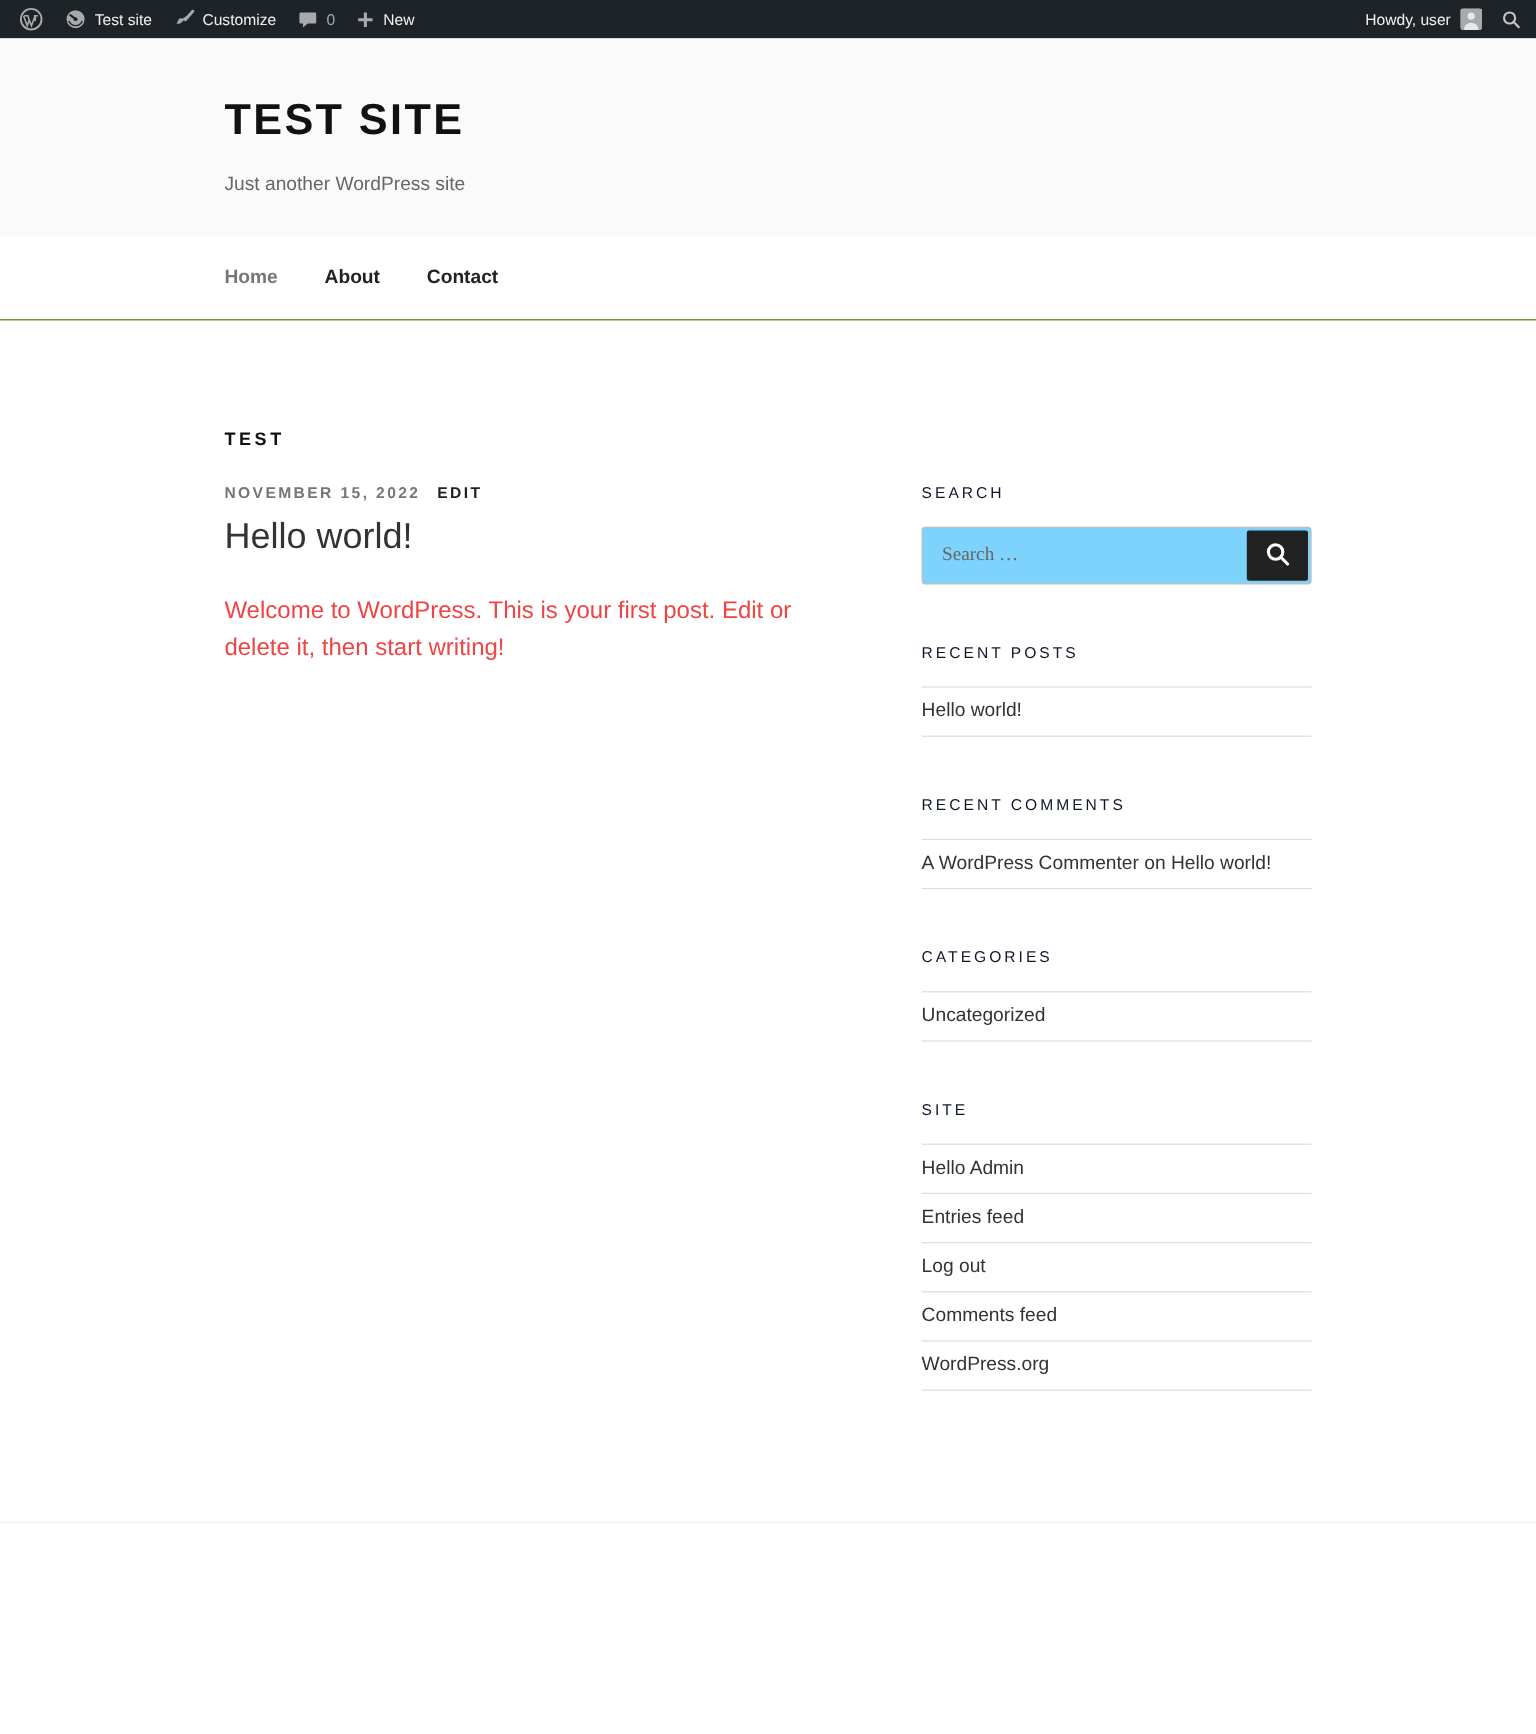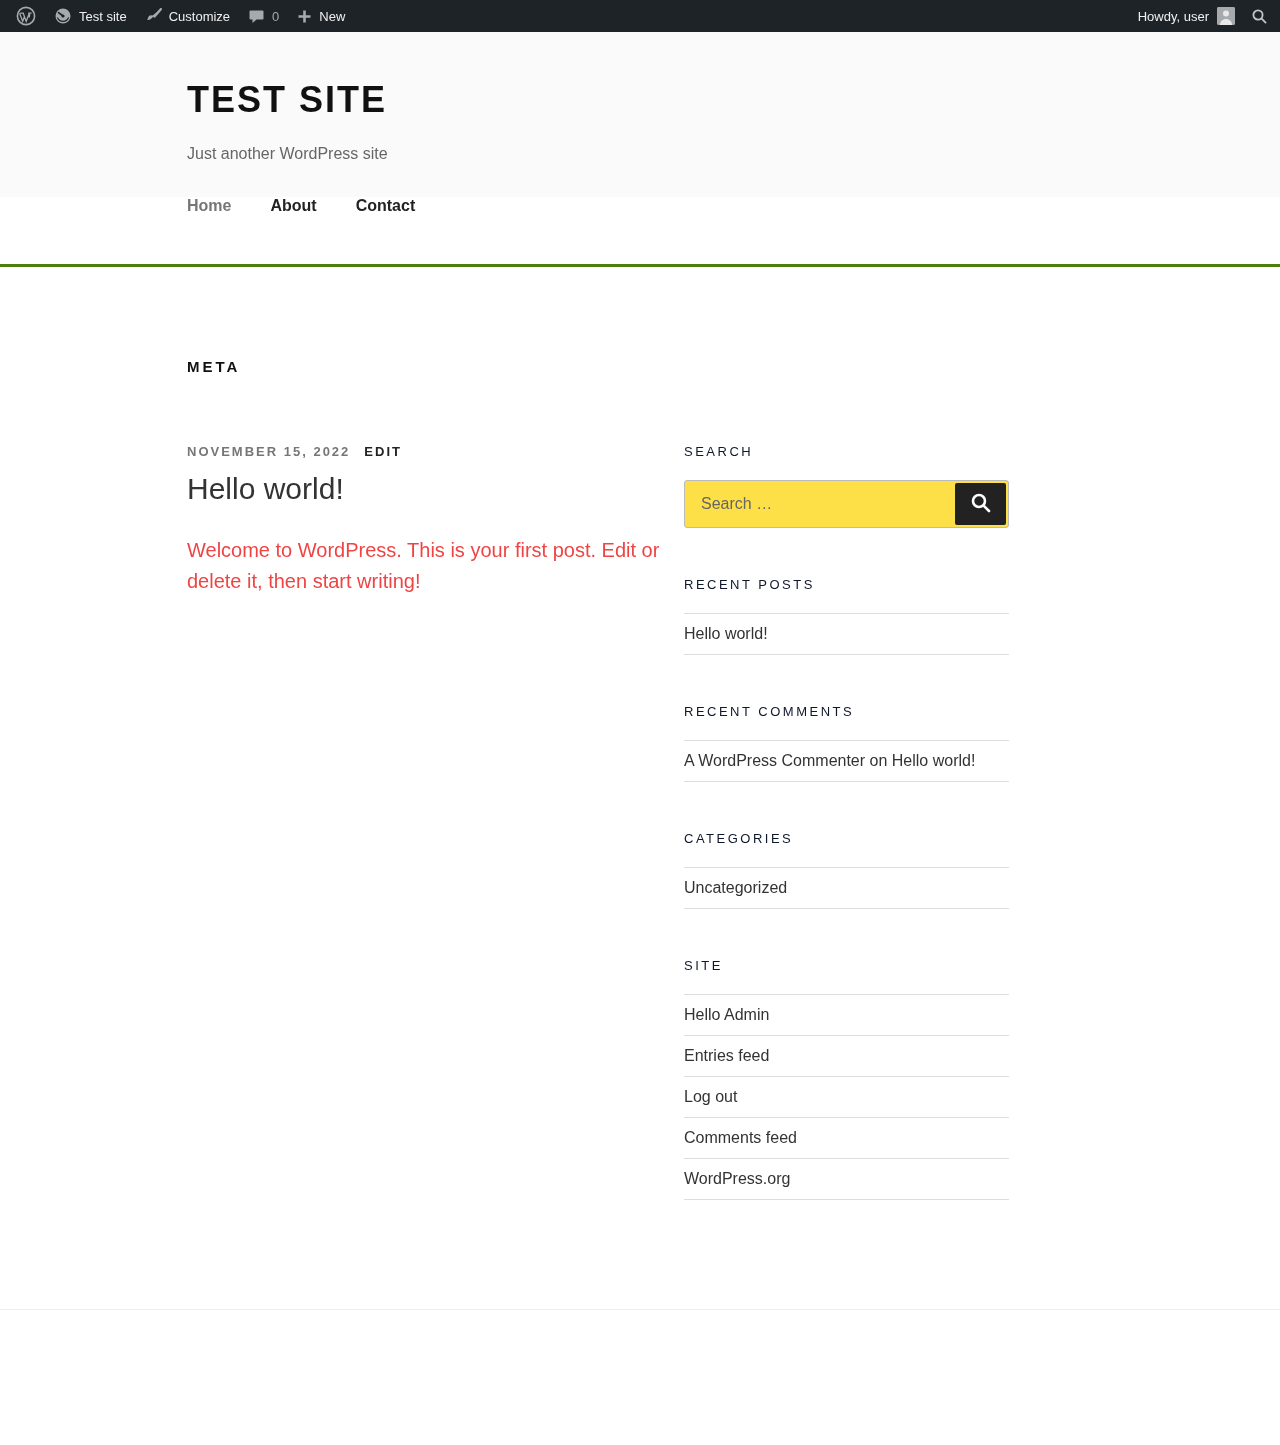--- a/index.html
+++ b/index.html
@@ -36,50 +36,50 @@
   .site-header { background:#fafafa; height:165px; }
   .container { width:906px; margin:0 auto; }
   .site-header .container { padding-top:47px; }
   .site-title {
     font-size:36px; font-weight:800; letter-spacing:2px; color:#111;
     cursor:pointer; display:inline-block;
   }
   .site-tagline { font-size:16px; color:#666; margin-top:24px; }
 
   
-  .main-nav { background:#fff; border-bottom:3px solid #4d7c0f; height:70px; display:flex; }
+  .main-nav { background:#fff; border-bottom:1px solid #4d7c0f; height:70px; display:flex; align-items:center; }
   .main-nav .container { display:flex; }
   .nav-link { font-size:16px; font-weight:700; color:#222; margin-right:39px; cursor:pointer; }
   .nav-link.current { color:#767676; }
 
   
   .page-wrap { padding-top:91px; }
   .posts-title { font-size:15px; font-weight:800; letter-spacing:3px; color:#111; }
-  .columns { display:flex; margin-top:69px; }
+  .columns { display:flex; justify-content:space-between; margin-top:28px; }
   .col-main { width:497px; }
   .col-side { width:325px; }
 
   .post-meta { display:flex; align-items:baseline; gap:14px; font-size:13px; font-weight:700; letter-spacing:2px; }
   .post-date { color:#767676; }
   .post-edit { color:#222; cursor:pointer; }
   .post-title { font-size:30px; font-weight:300; color:#333; margin-top:13px; cursor:pointer; }
   .post-body { font-size:20px; line-height:1.55; color:#ef4444; margin-top:29px; }
 
   
   .widget { margin-bottom:49px; }
   .widget-title { font-size:13px; font-weight:400; letter-spacing:2.5px; color:#0f172a; }
   .widget ul { list-style:none; margin-top:21px; border-top:1px solid #ddd; }
   .widget li { border-bottom:1px solid #ddd; padding:11px 0; font-size:16px; }
   .widget li a { color:#333; cursor:pointer; }
 
   .search-form { position:relative; margin-top:21px; }
   .search-input {
     width:100%; height:48px; border:1px solid #bbb; border-radius:3px;
     font-size:16px; color:#333; padding:0 62px 0 16px;
-    font-family:Liberation Sans, sans-serif; background:#fde047;
+    font-family:Liberation Serif, serif; background:#7dd3fc;
   }
   .search-input::placeholder { color:#666; opacity:1; }
   .search-btn {
     position:absolute; top:3px; right:3px; bottom:3px; width:51px;
     background:#222; border:none; border-radius:2px; cursor:pointer;
     display:flex; align-items:center; justify-content:center;
   }
 
   
   .site-footer { border-top:1px solid #eee; margin-top:60px; }
@@ -165,21 +165,21 @@
 
 <nav class="main-nav">
   <div class="container">
     <a class="nav-link current">Home</a>
     <a class="nav-link">About</a>
     <a class="nav-link">Contact</a>
   </div>
 </nav>
 
 <div class="container page-wrap">
-  <div class="posts-title">META</div>
+  <div class="posts-title">TEST</div>
 
   <div class="columns">
     <main class="col-main">
       <article>
         <div class="post-meta">
           <span class="post-date">NOVEMBER 15, 2022</span>
           <a class="post-edit">EDIT</a>
         </div>
         <h1 class="post-title">Hello world!</h1>
         <p class="post-body">Welcome to WordPress. This is your first post. Edit or delete it, then start writing!</p>

